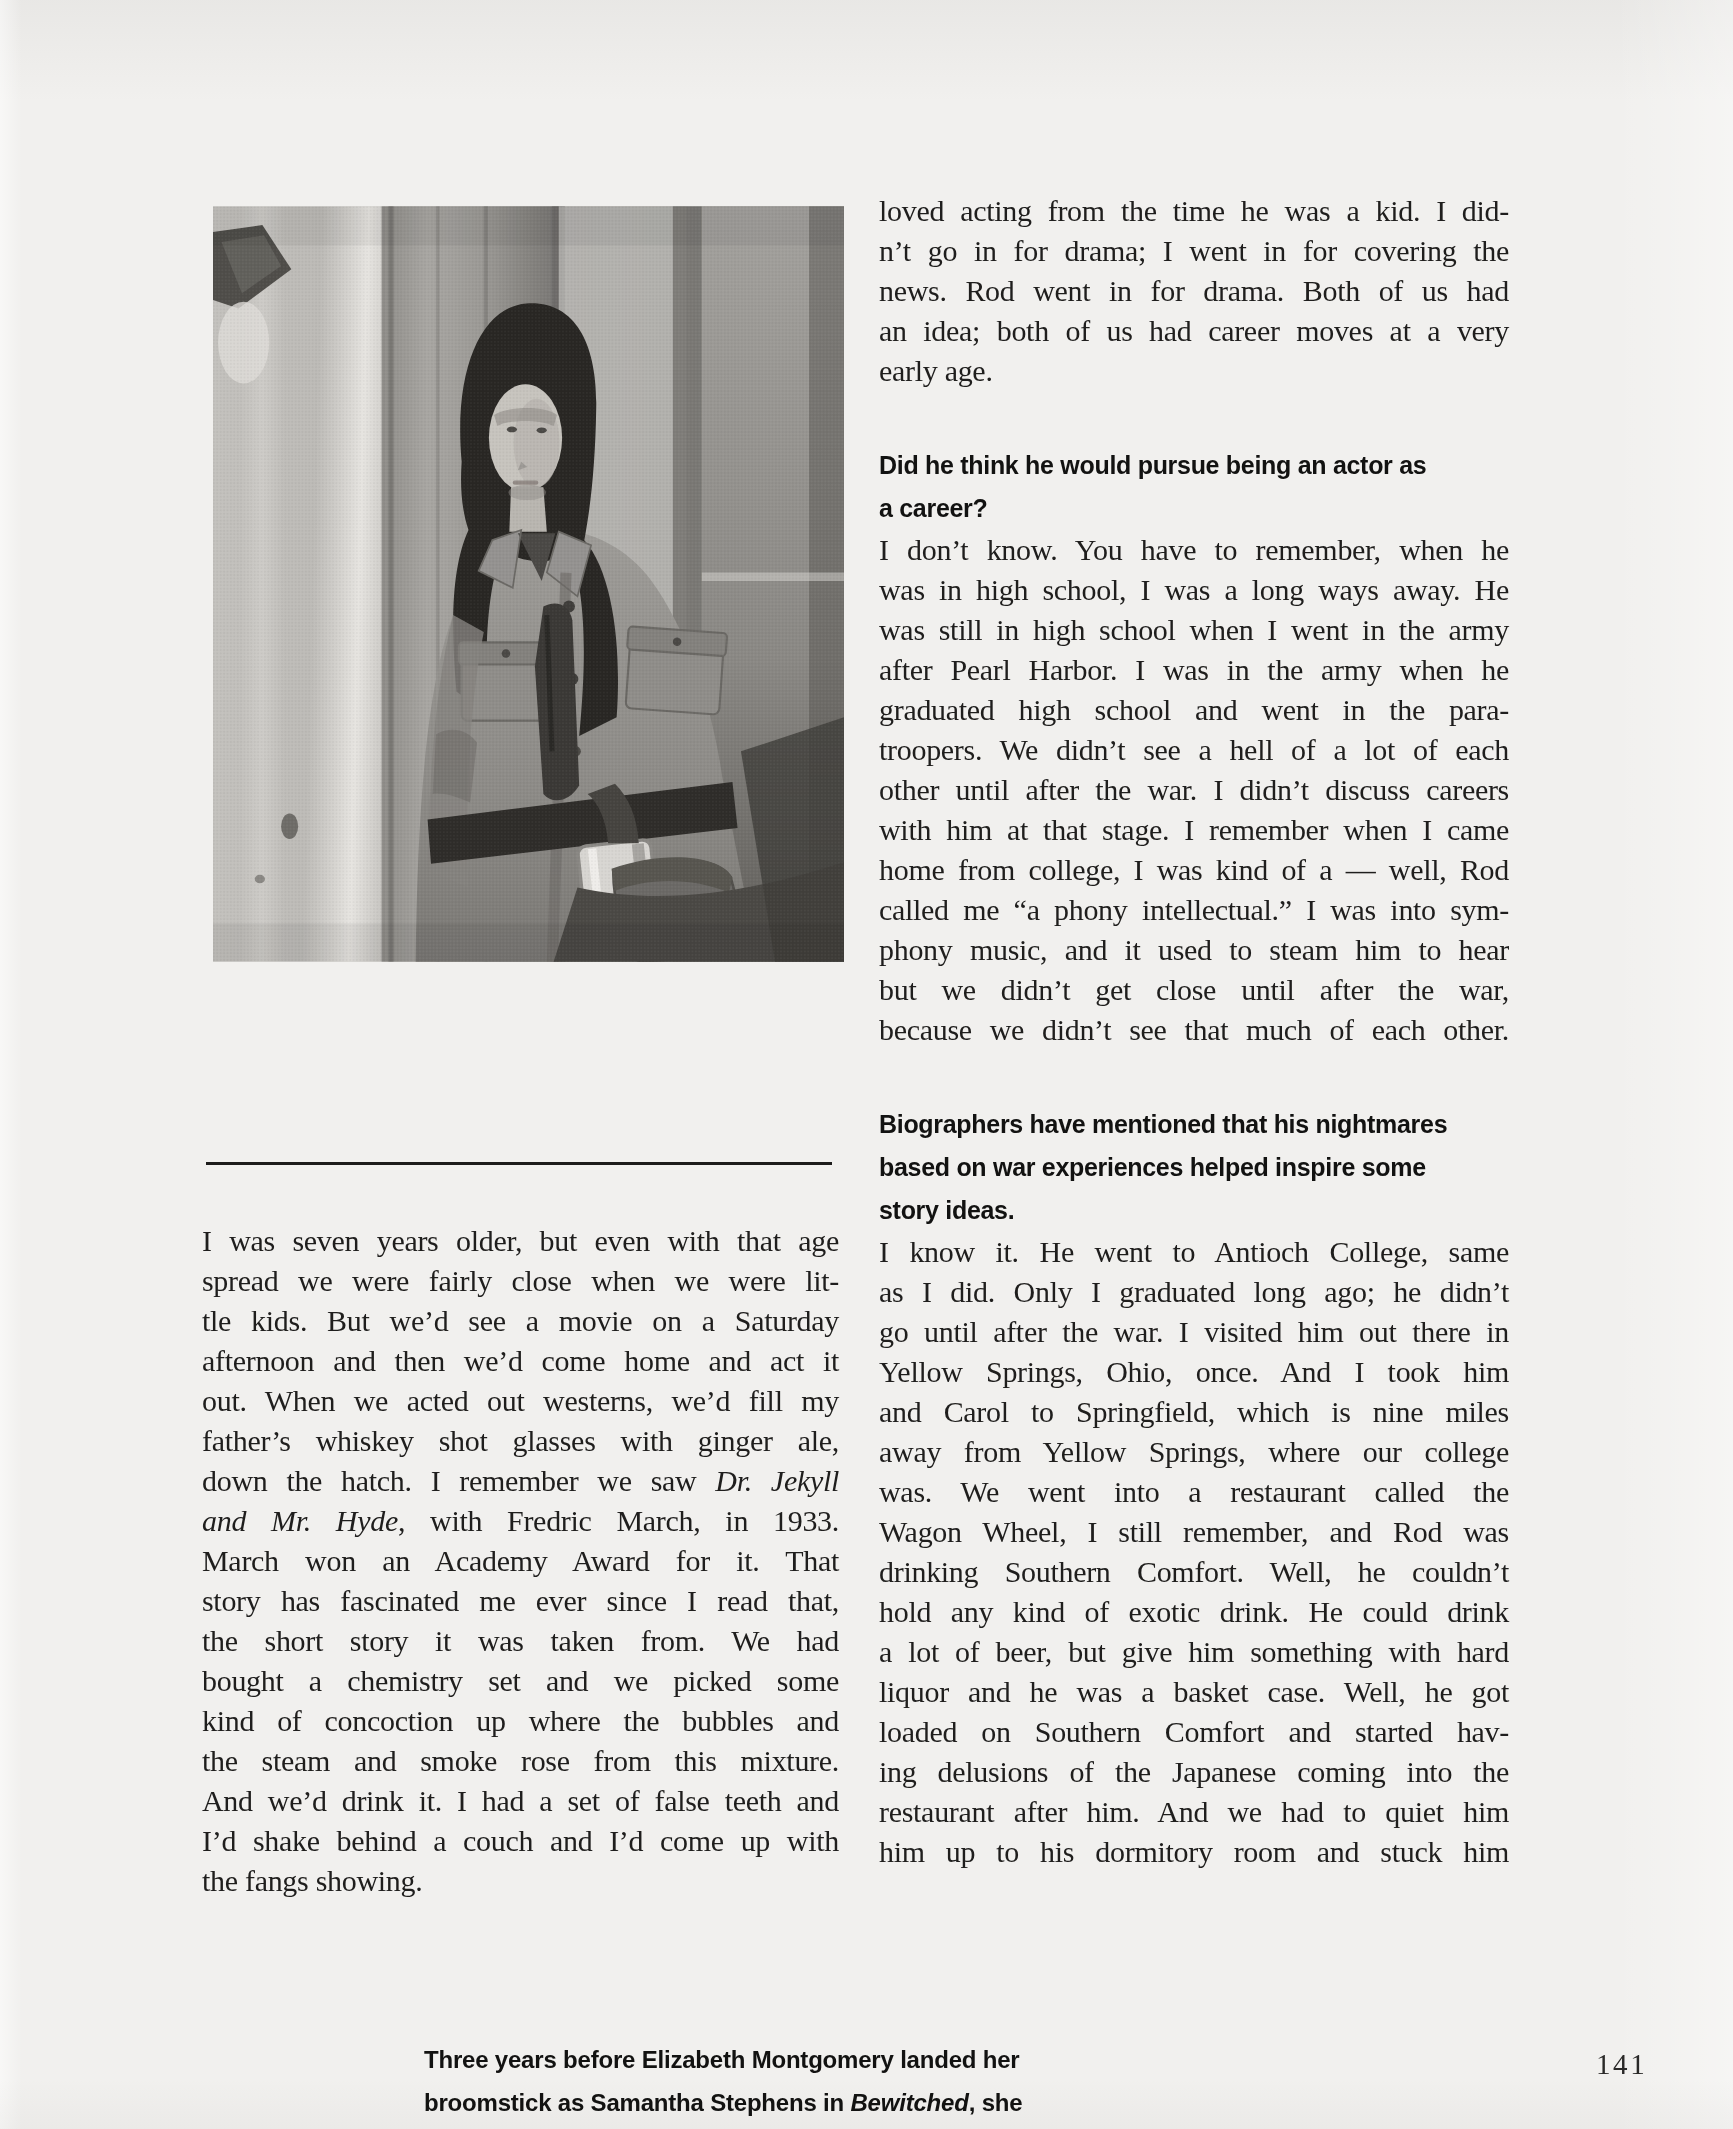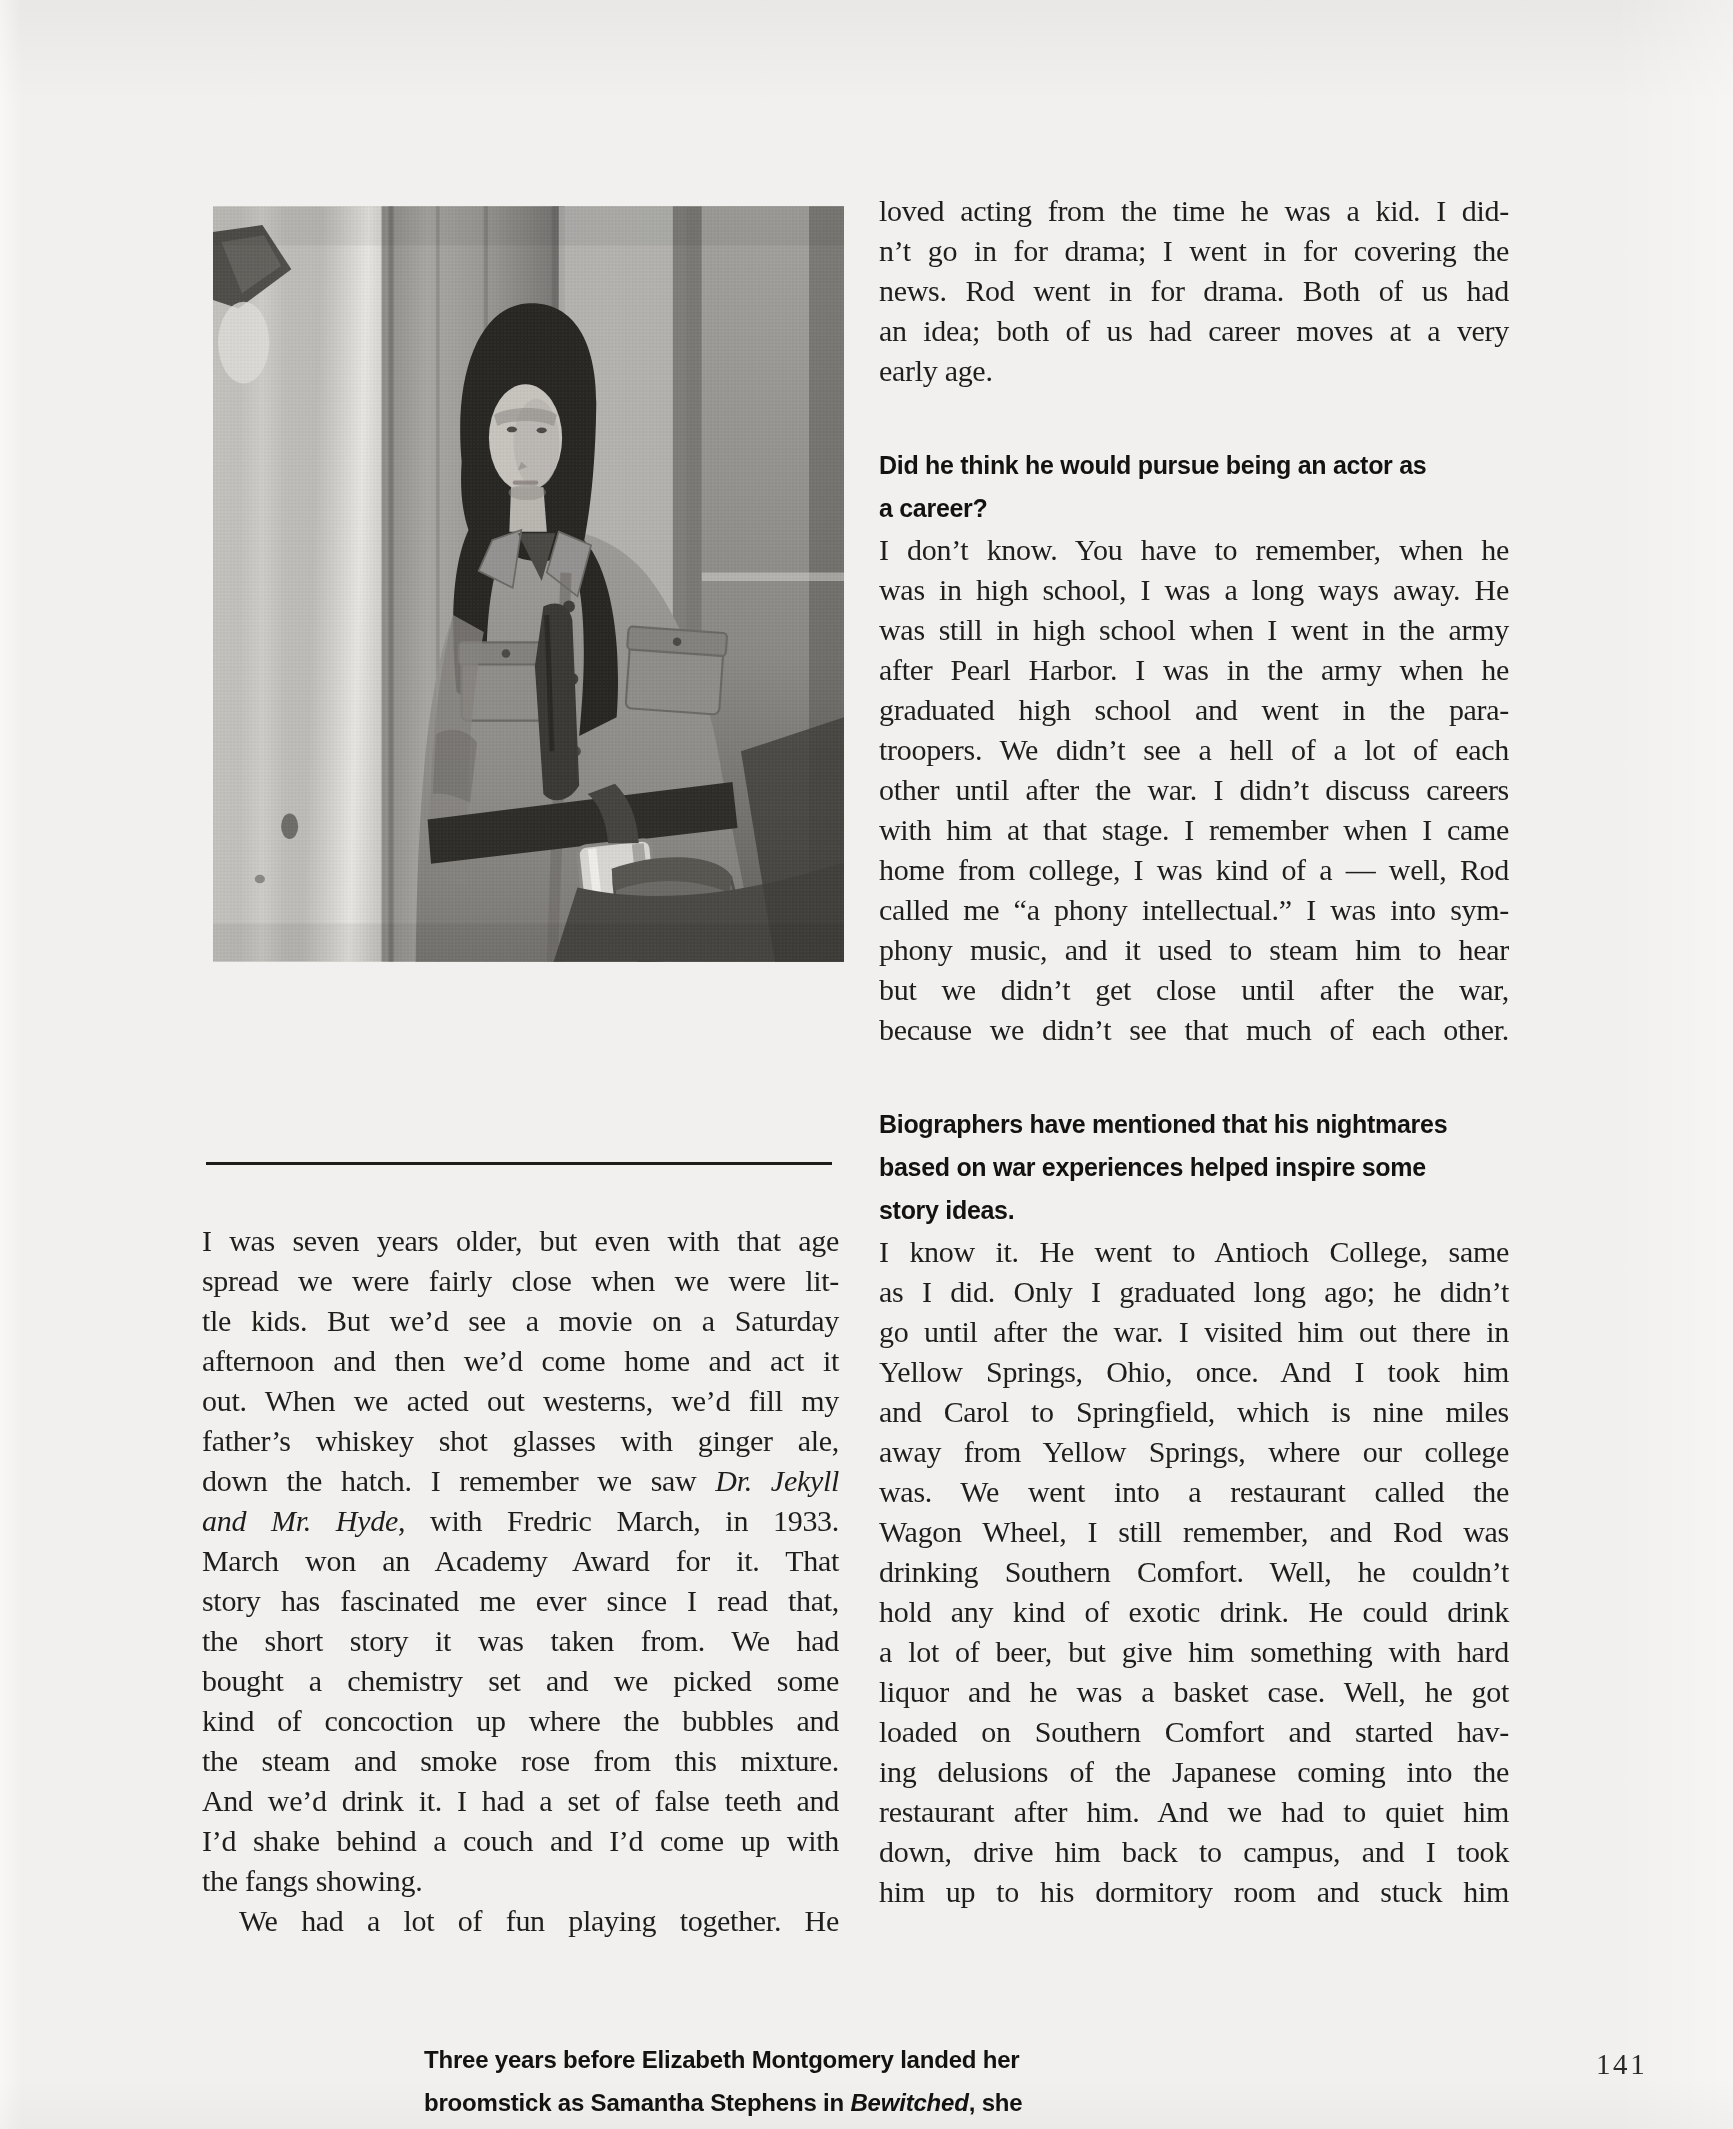--- a/index.html
+++ b/index.html
@@ -211,23 +211,20 @@
       <div class="line"><span>March won an Academy Award for it. That</span></div>
       <div class="line"><span>story has fascinated me ever since I read that,</span></div>
       <div class="line"><span>the short story it was taken from. We had</span></div>
       <div class="line"><span>bought a chemistry set and we picked some</span></div>
       <div class="line"><span>kind of concoction up where the bubbles and</span></div>
       <div class="line"><span>the steam and smoke rose from this mixture.</span></div>
       <div class="line"><span>And we’d drink it. I had a set of false teeth and</span></div>
       <div class="line"><span>I’d shake behind a couch and I’d come up with</span></div>
       <div class="line ragged"><span>the fangs showing.</span></div>
     </div>
-    <div class="block para indent">
-      <div class="line"><span>We had a lot of fun playing together. He</span></div>
-    </div>
   </div>
 
 <div class="col col-right">
     <div class="block para">
       <div class="line"><span>loved acting from the time he was a kid. I did-</span></div>
       <div class="line"><span>n’t go in for drama; I went in for covering the</span></div>
       <div class="line"><span>news. Rod went in for drama. Both of us had</span></div>
       <div class="line"><span>an idea; both of us had career moves at a very</span></div>
       <div class="line ragged"><span>early age.</span></div>
     </div>
@@ -264,19 +261,18 @@
       <div class="line"><span>away from Yellow Springs, where our college</span></div>
       <div class="line"><span>was. We went into a restaurant called the</span></div>
       <div class="line"><span>Wagon Wheel, I still remember, and Rod was</span></div>
       <div class="line"><span>drinking Southern Comfort. Well, he couldn’t</span></div>
       <div class="line"><span>hold any kind of exotic drink. He could drink</span></div>
       <div class="line"><span>a lot of beer, but give him something with hard</span></div>
       <div class="line"><span>liquor and he was a basket case. Well, he got</span></div>
       <div class="line"><span>loaded on Southern Comfort and started hav-</span></div>
       <div class="line"><span>ing delusions of the Japanese coming into the</span></div>
       <div class="line"><span>restaurant after him. And we had to quiet him</span></div>
-      <div class="line"><span>down, drive him back to campus, and I took</span></div>
       <div class="line"><span>him up to his dormitory room and stuck him</span></div>
     </div>
   </div>
 
 <div class="pagenum">141</div>
 
 
 </body></html>

